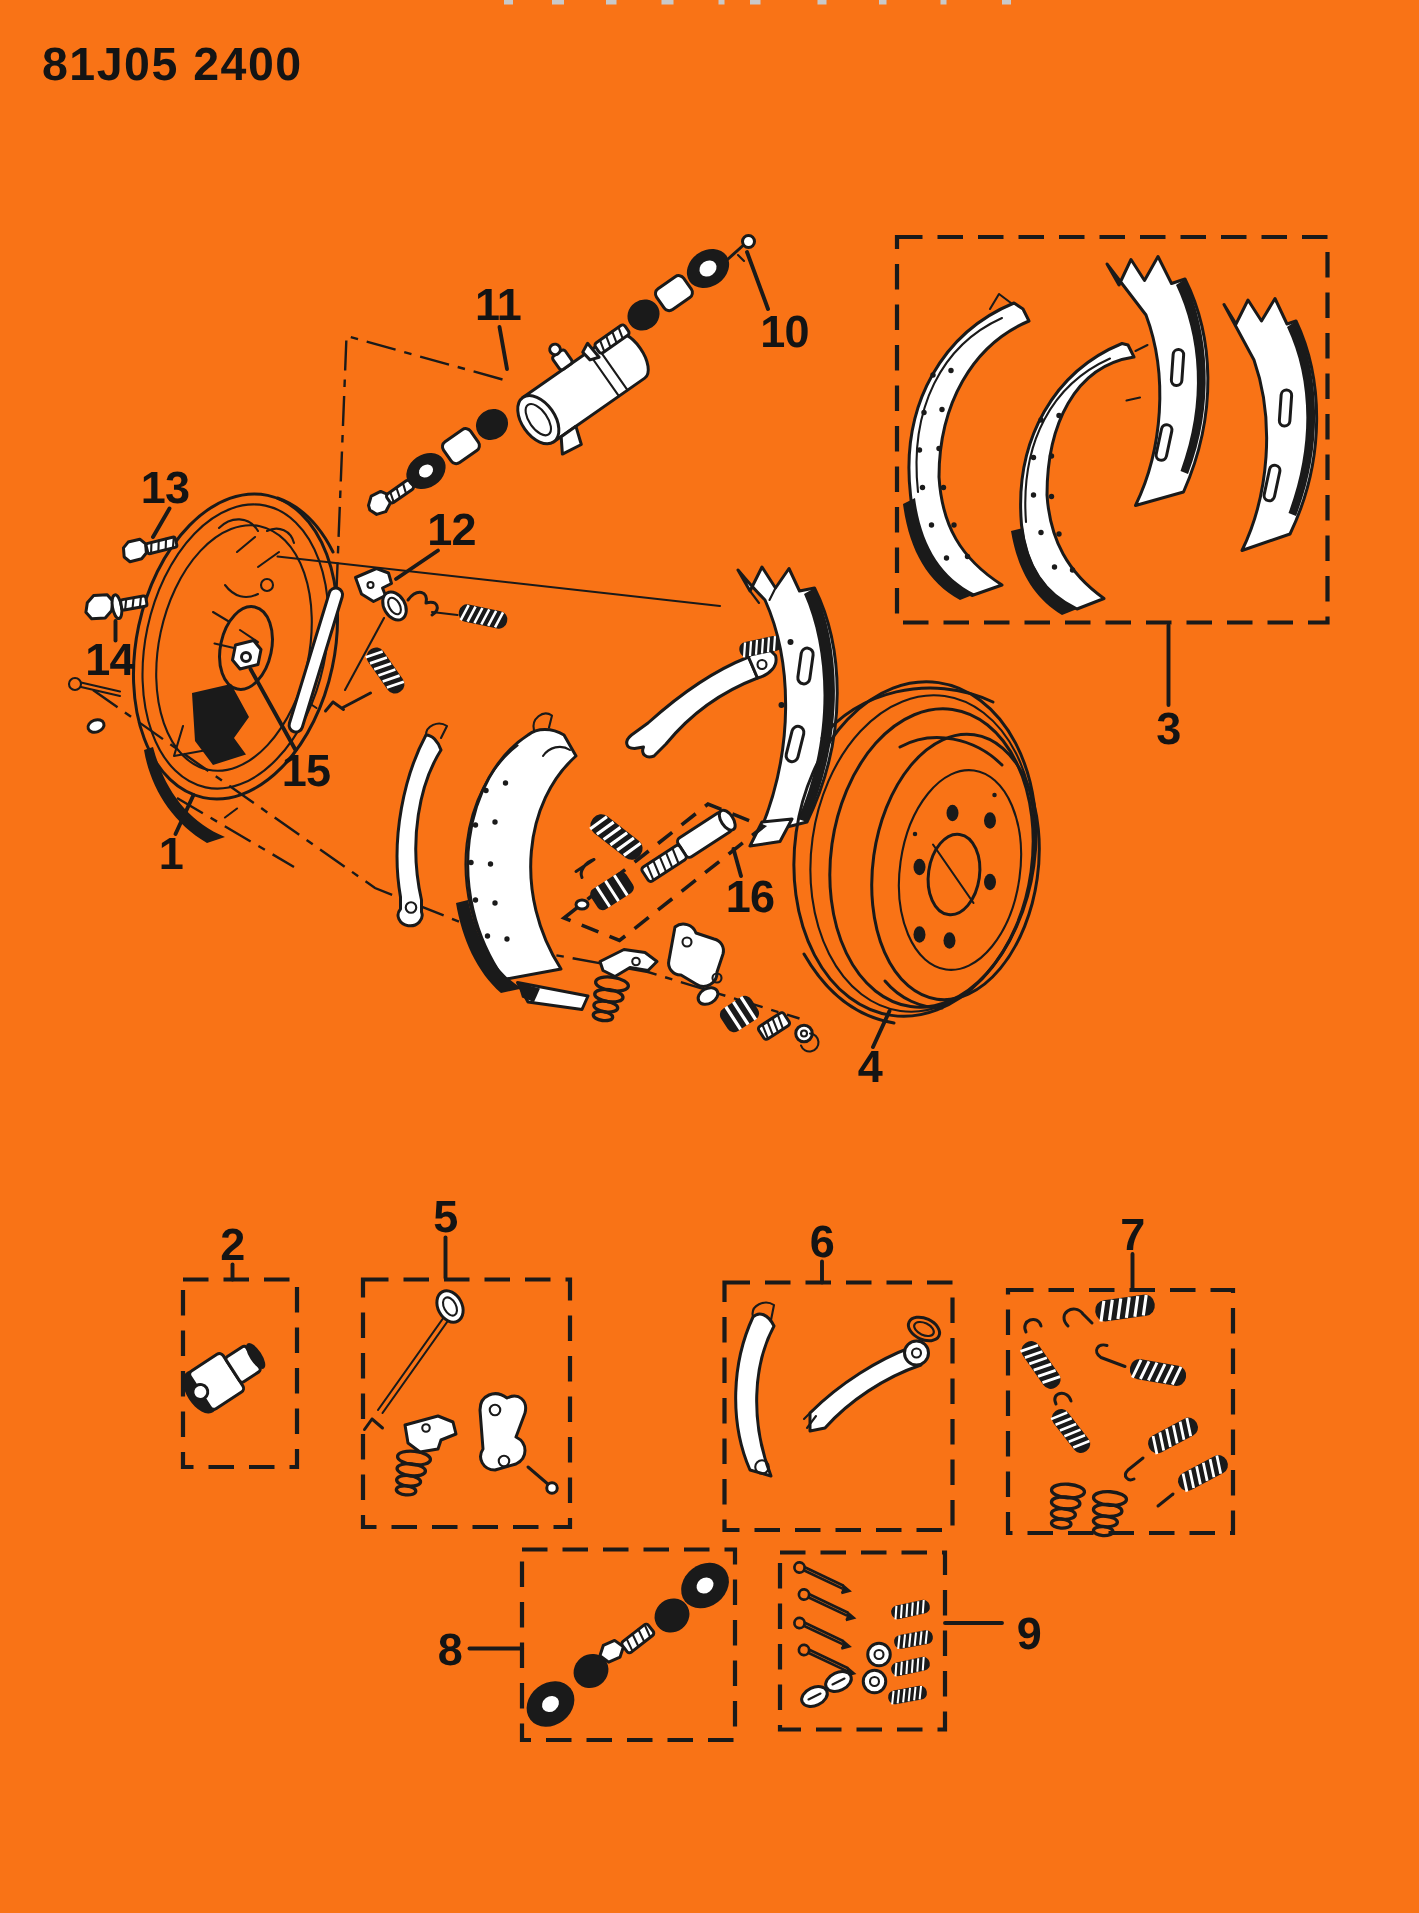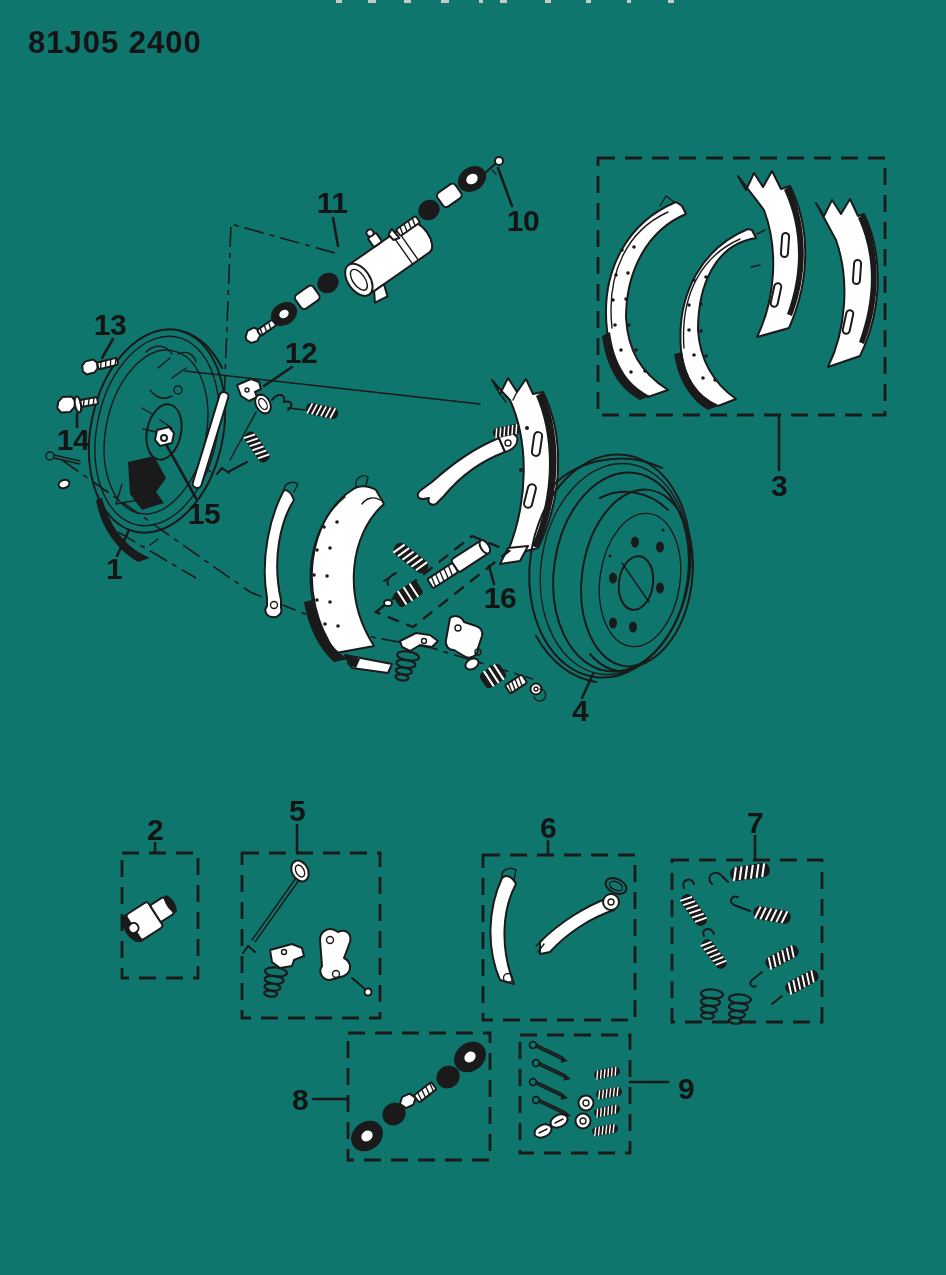--- a/index.html
+++ b/index.html
@@ -1,16 +1,16 @@
 <!DOCTYPE html>
 <html><head>
 <meta charset="utf-8">
 <style>
   html,body{margin:0;padding:0;background:#e8e8e8;}
-  .page{position:relative;width:946px;height:1275px;background:#0f766e;overflow:hidden;
+  .page{position:relative;width:946px;height:1275px;background:#f97316;overflow:hidden;
         font-family:"Liberation Sans",sans-serif;}
   svg{position:absolute;left:0;top:0;}
   .k{stroke:#1a1a1a;fill:none;stroke-width:2;stroke-linecap:round;stroke-linejoin:round;}
   .kw{fill:#ffffff;stroke:#1a1a1a;stroke-width:2;stroke-linecap:round;stroke-linejoin:round;}
   .kf{fill:#1a1a1a;stroke:none;}
   .thin{stroke-width:1.4;}
   .box{fill:none;stroke:#1a1a1a;stroke-width:2.8;stroke-dasharray:17 10;}
   .pbox{fill:none;stroke:#1a1a1a;stroke-width:2.4;stroke-dasharray:12 8;}
   .dashdot{fill:none;stroke:#1a1a1a;stroke-width:1.6;stroke-dasharray:20 6 5 6;}
   .lead{stroke:#1a1a1a;stroke-width:2.6;fill:none;stroke-linecap:round;}

